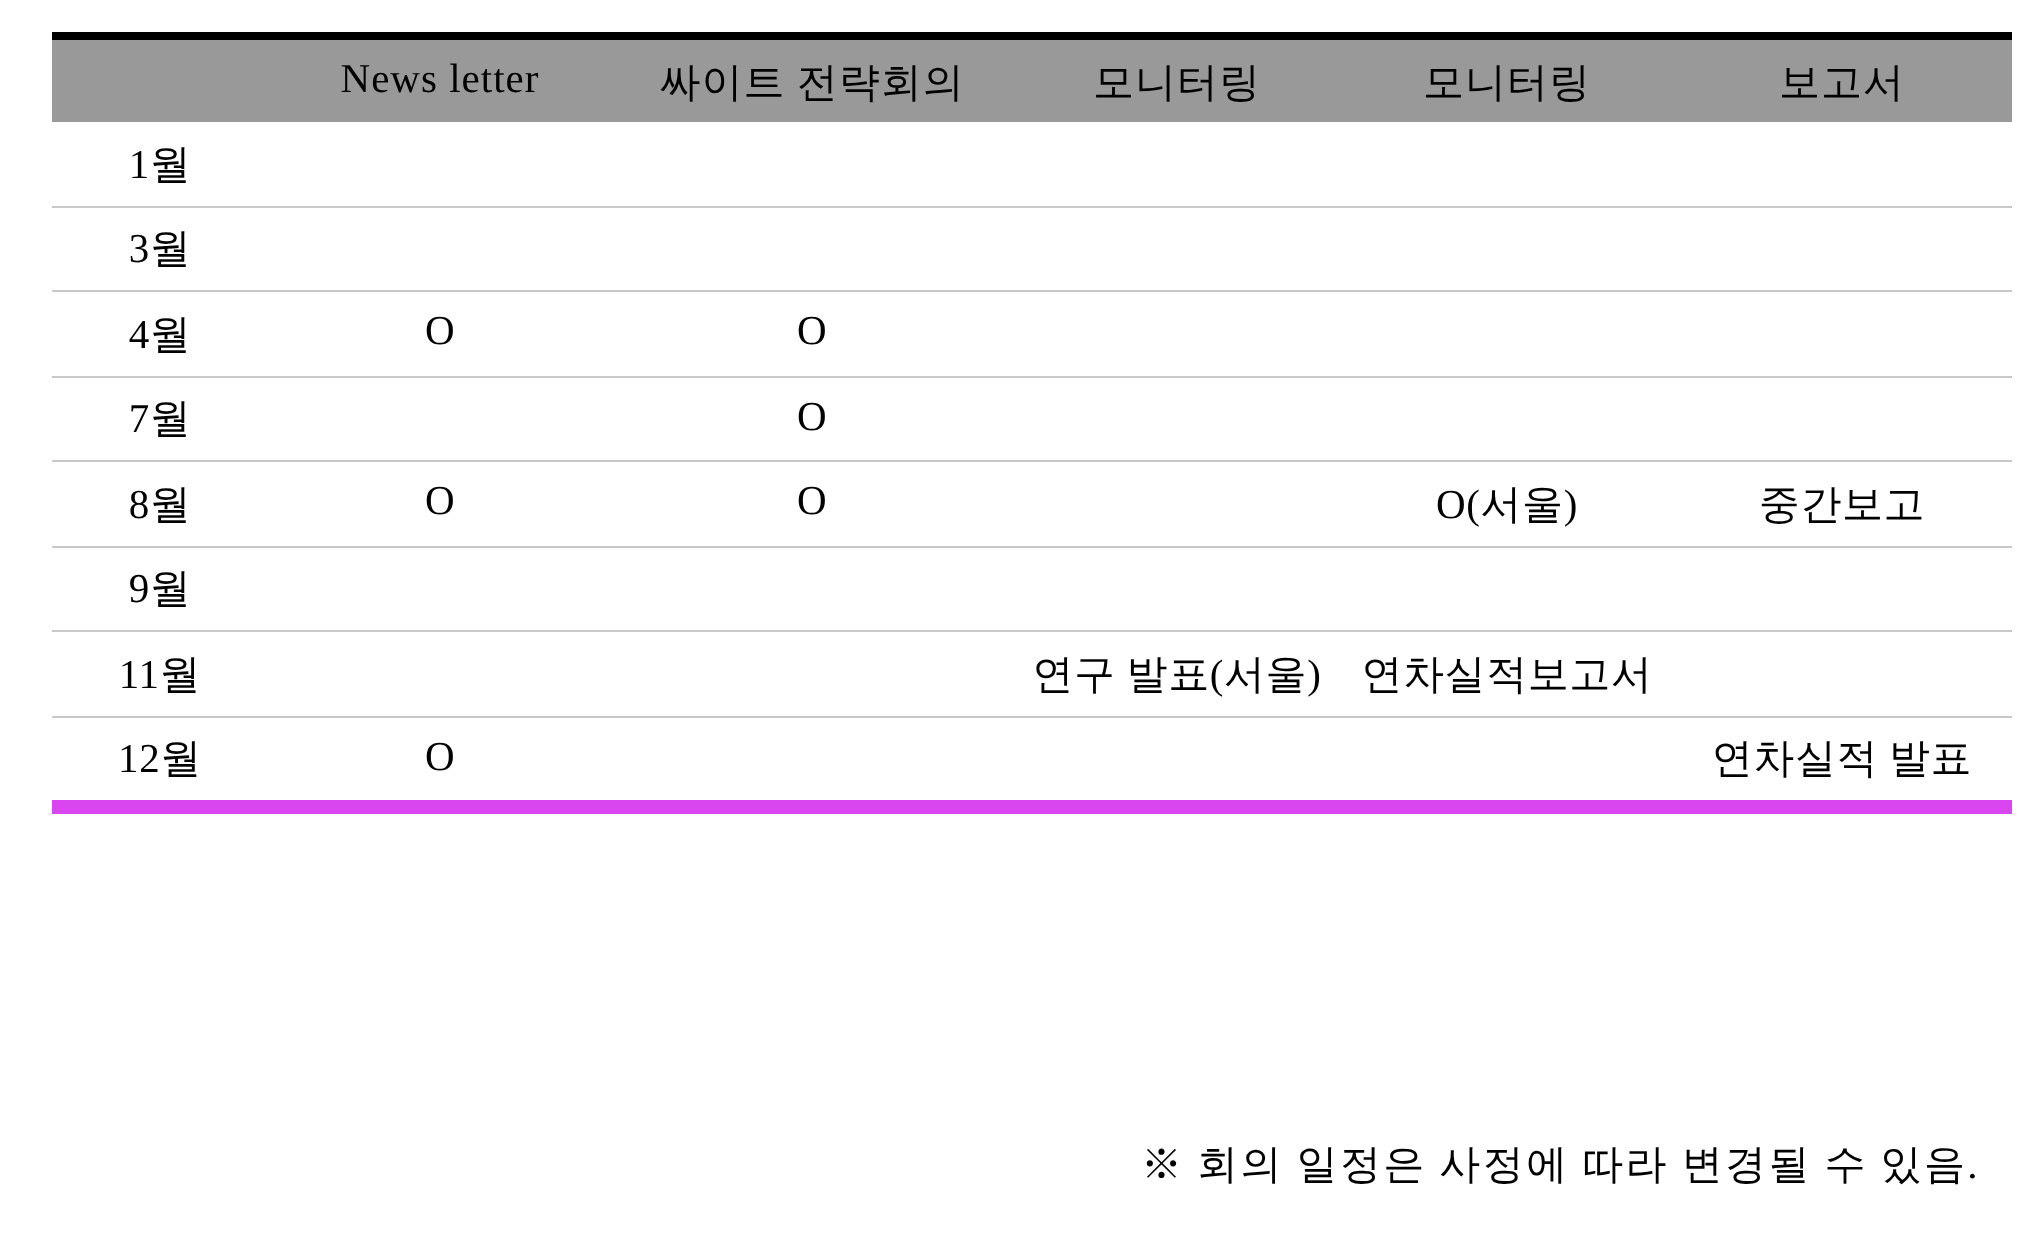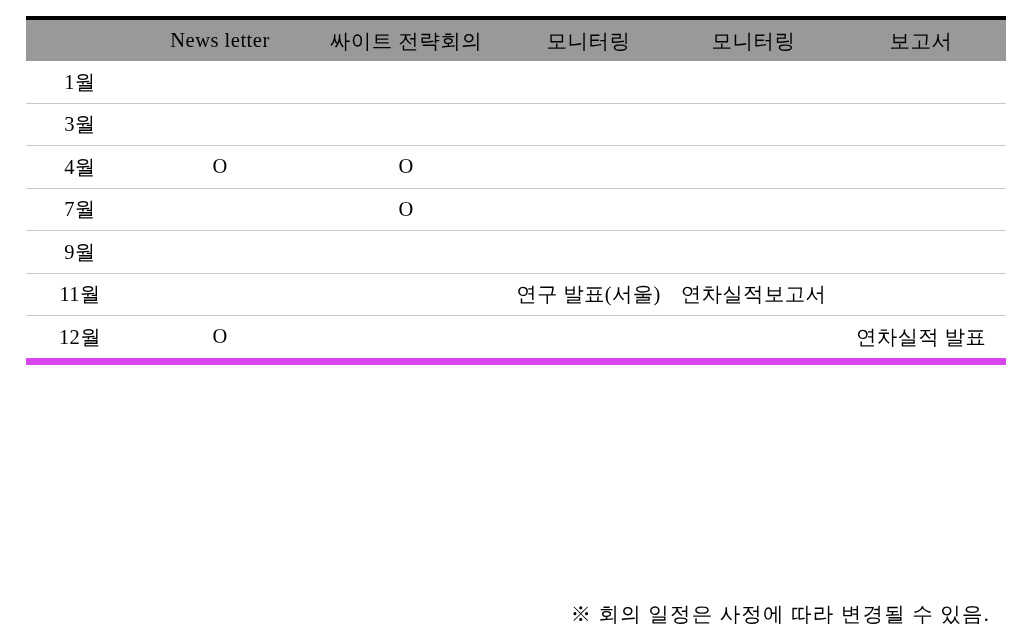--- a/index.html
+++ b/index.html
@@ -74,21 +74,21 @@
   col.c-report  { width: 170px; }
 
   td.month-cell {
     text-align: center;
     padding-right: 6px;
   }
 
   .footnote {
     position: absolute;
     left: 0;
-    top: 600px;
+    top: 568px;
     width: 990px;
     text-align: right;
     font-size: 20.5px;
     letter-spacing: 1.2px;
     white-space: nowrap;
   }
 </style>
 </head>
 <body>
 
@@ -141,20 +141,28 @@
         </tr>
         <tr>
           <td class="month-cell">7월</td>
           <td></td>
           <td>O</td>
           <td></td>
           <td></td>
           <td></td>
         </tr>
         <tr>
+          <td class="month-cell">8월</td>
+          <td>O</td>
+          <td>O</td>
+          <td></td>
+          <td>O(서울)</td>
+          <td>중간보고</td>
+        </tr>
+        <tr>
           <td class="month-cell">9월</td>
           <td></td>
           <td></td>
           <td></td>
           <td></td>
           <td></td>
         </tr>
         <tr>
           <td class="month-cell">11월</td>
           <td></td>

